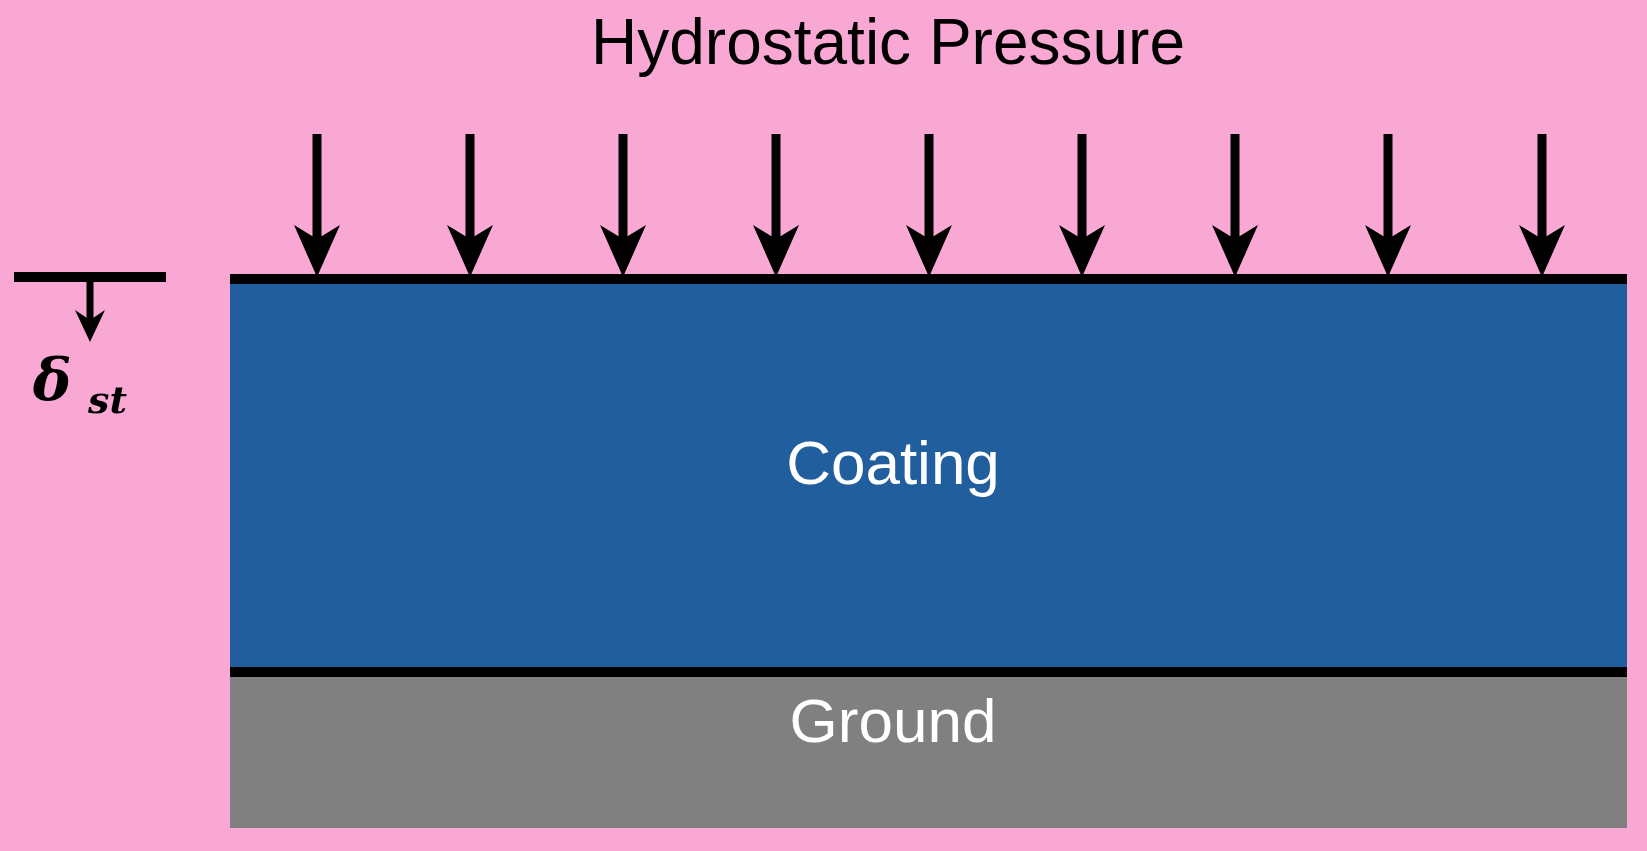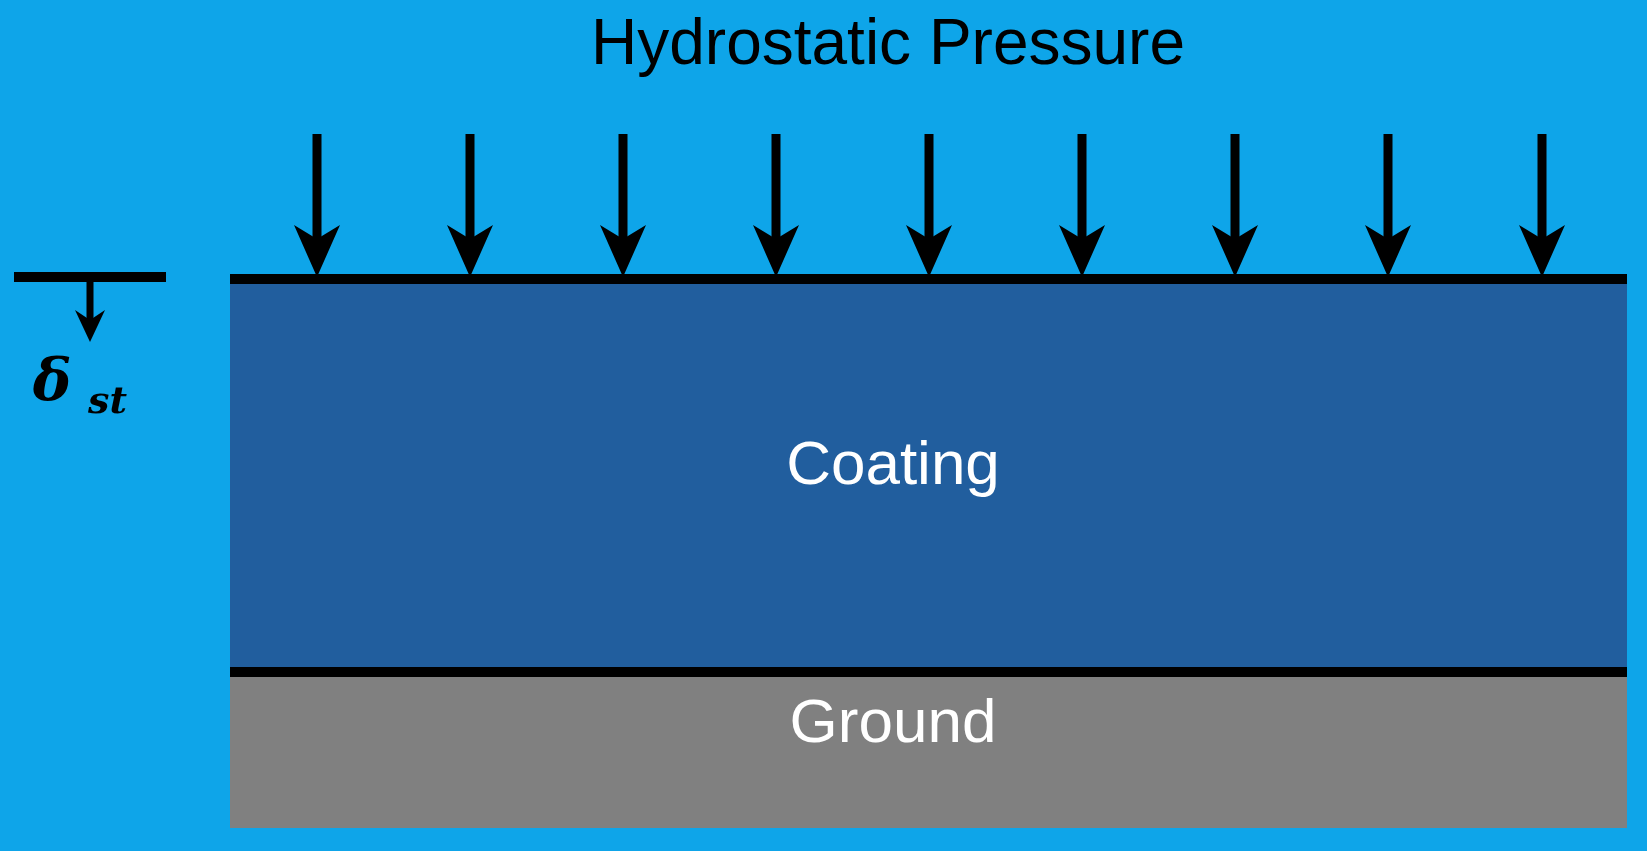--- a/index.html
+++ b/index.html
@@ -10,21 +10,21 @@
   body {
     width: 1647px;
     height: 851px;
     font-family: "Liberation Sans", sans-serif;
     overflow: hidden;
   }
   #figure {
     position: relative;
     width: 1647px;
     height: 851px;
-    background: #0ea5e9;
+    background: #f9a8d4;
   }
   #diagram-svg {
     position: absolute;
     top: 0;
     left: 0;
     width: 1647px;
     height: 851px;
     display: block;
   }
   .title-text {

